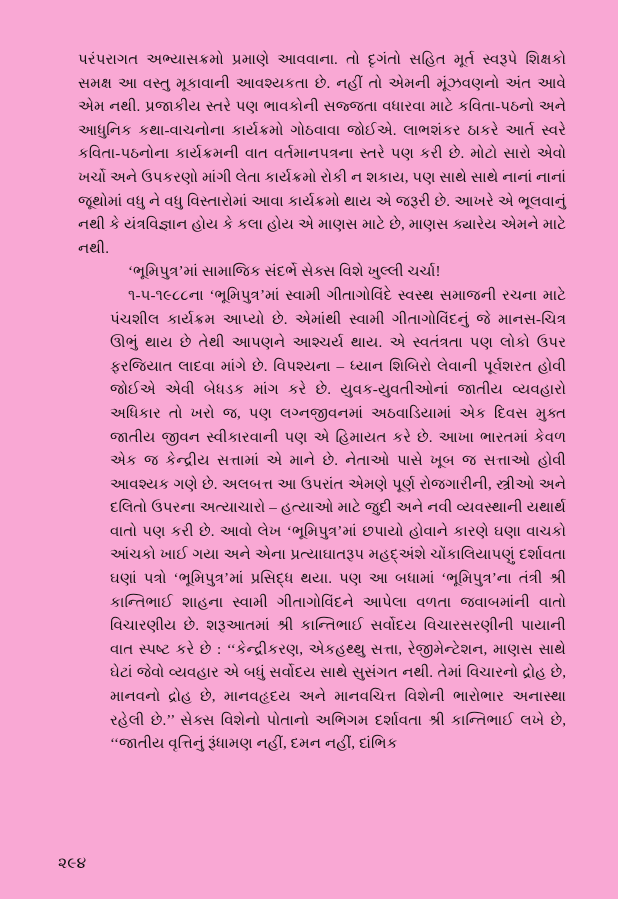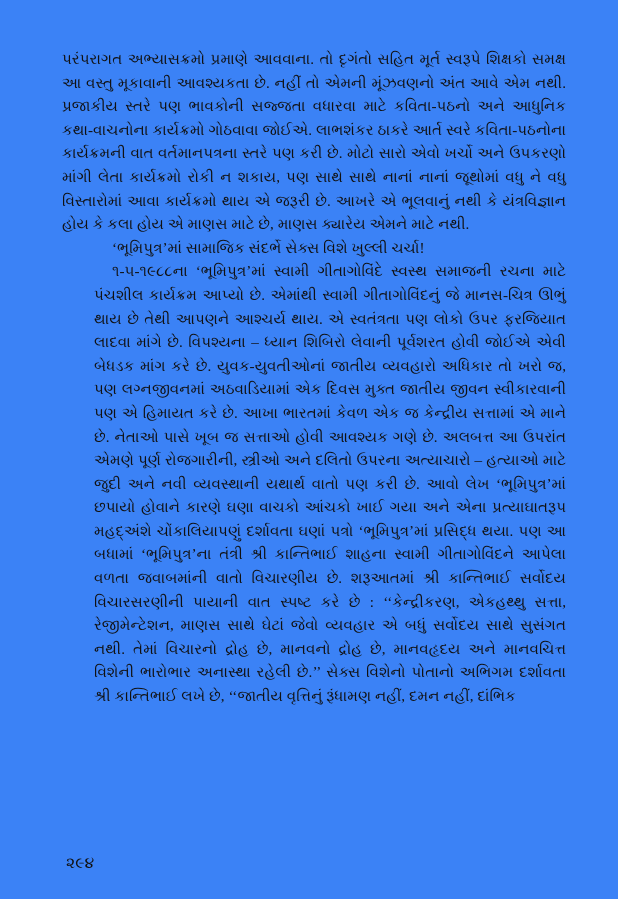--- a/index.html
+++ b/index.html
@@ -11,43 +11,43 @@
     width: 618px;
     height: 899px;
     font-family: "Liberation Serif", "DejaVu Serif", serif;
     color: #000000;
     overflow: hidden;
   }
   .page {
     position: relative;
     width: 618px;
     height: 899px;
-    background: #3b82f6;
+    background: #f9a8d4;
     box-sizing: border-box;
-    padding: 48px 52px 30px 62px;
+    padding: 48px 52px 30px 78px;
   }
   .body-text {
     font-size: 15.1px;
     line-height: 23.6px;
     text-align: justify;
     text-justify: inter-word;
     color: #111111;
     letter-spacing: 0.05px;
   }
   .para {
     margin: 0;
     text-indent: 0;
   }
   .para.indent {
     text-indent: 18px;
     margin-left: 32px;
   }
   .page-number {
     position: absolute;
-    left: 66px;
+    left: 58px;
     bottom: 26px;
     font-size: 15.6px;
     line-height: 20px;
     color: #111111;
   }
 </style>
 </head>
 <body>
 
 <div class="page">

